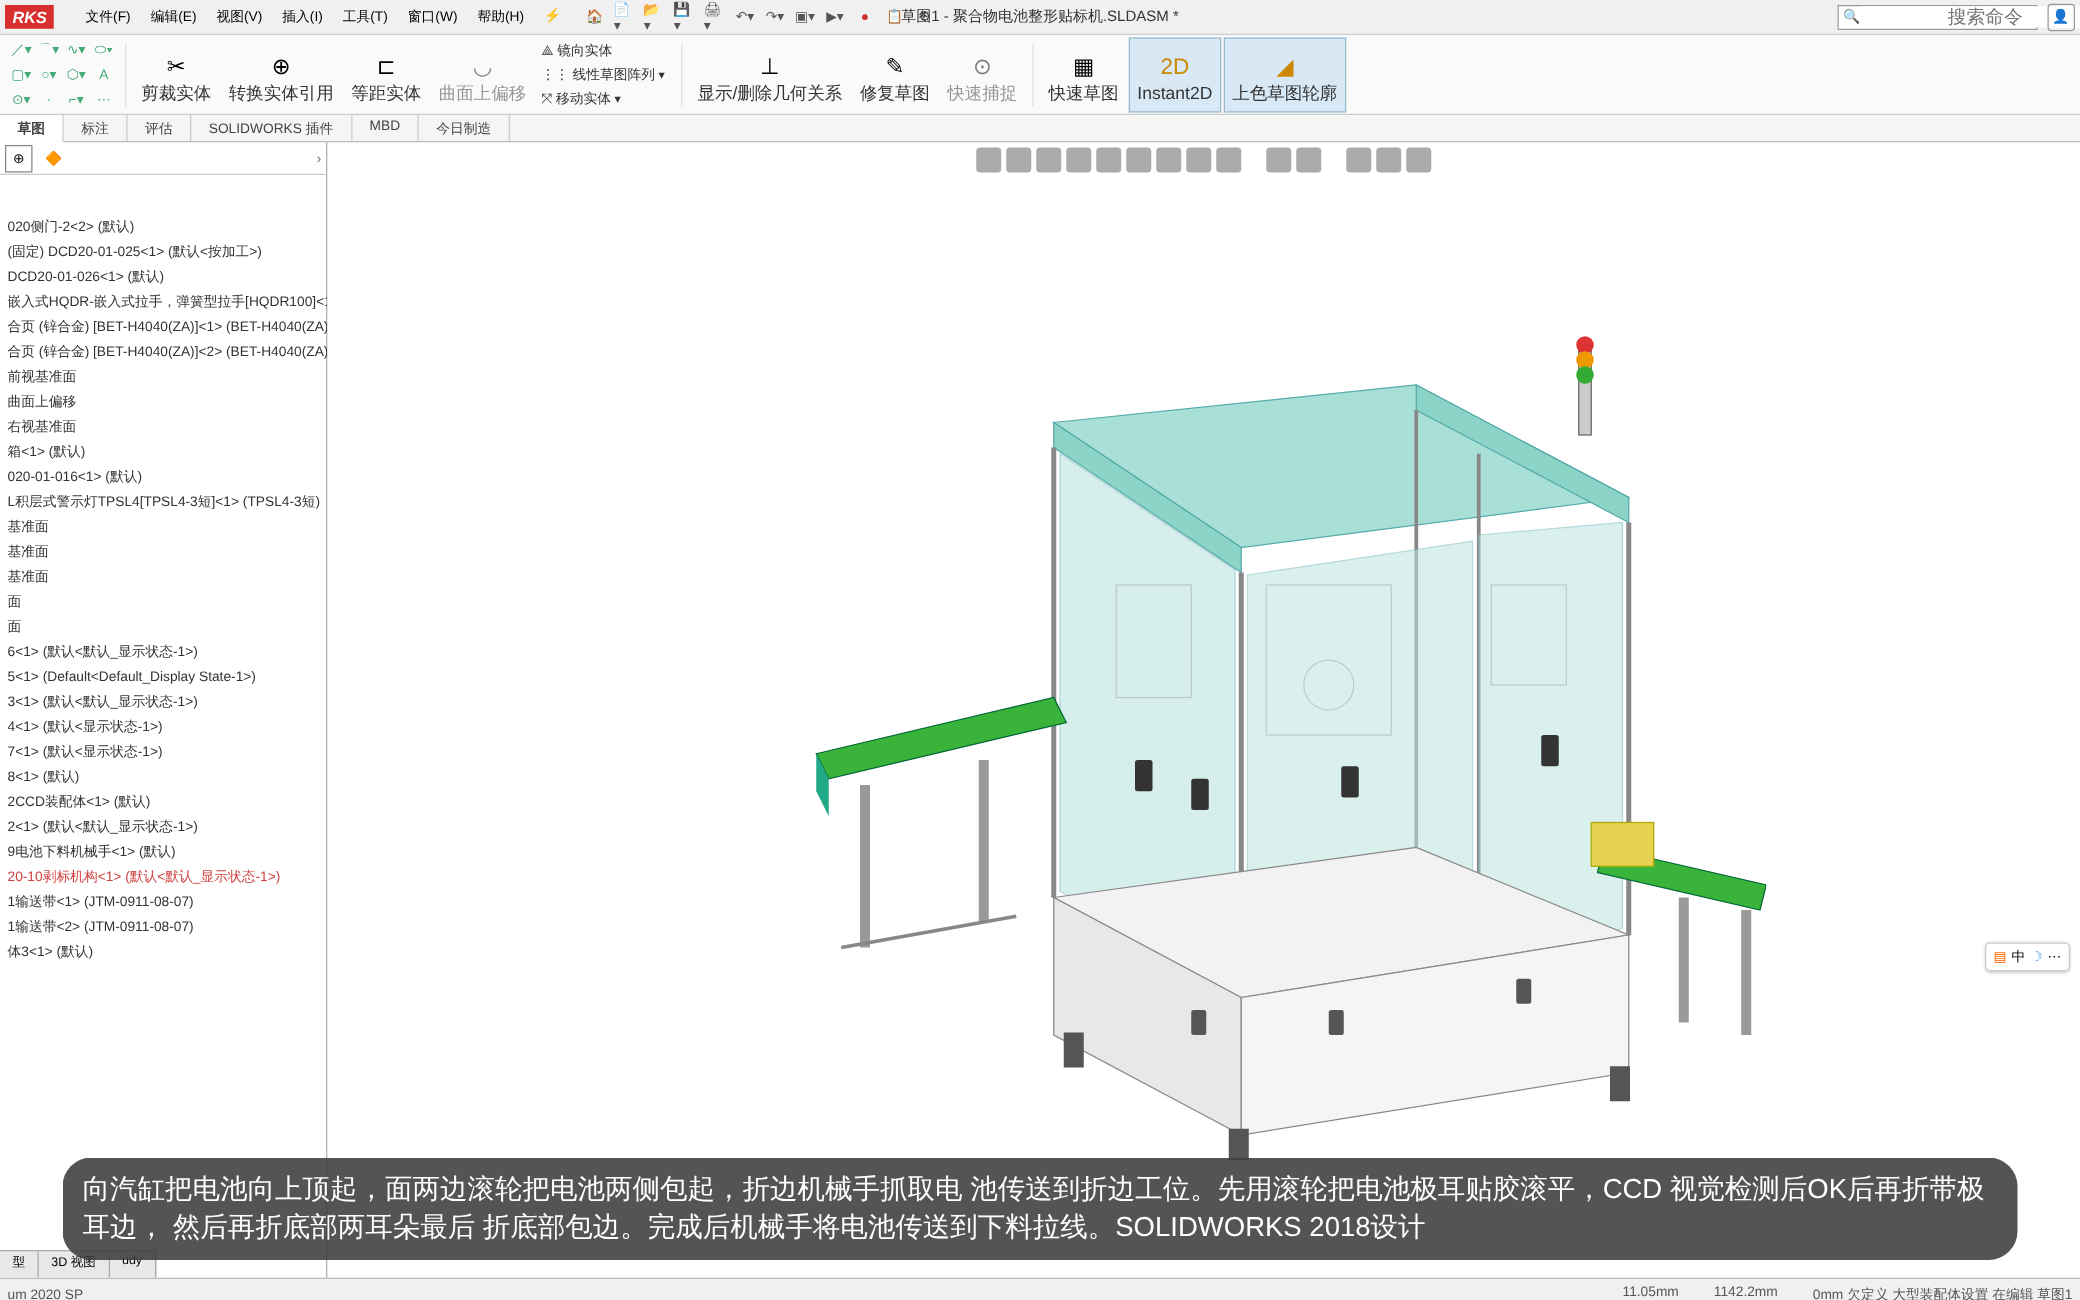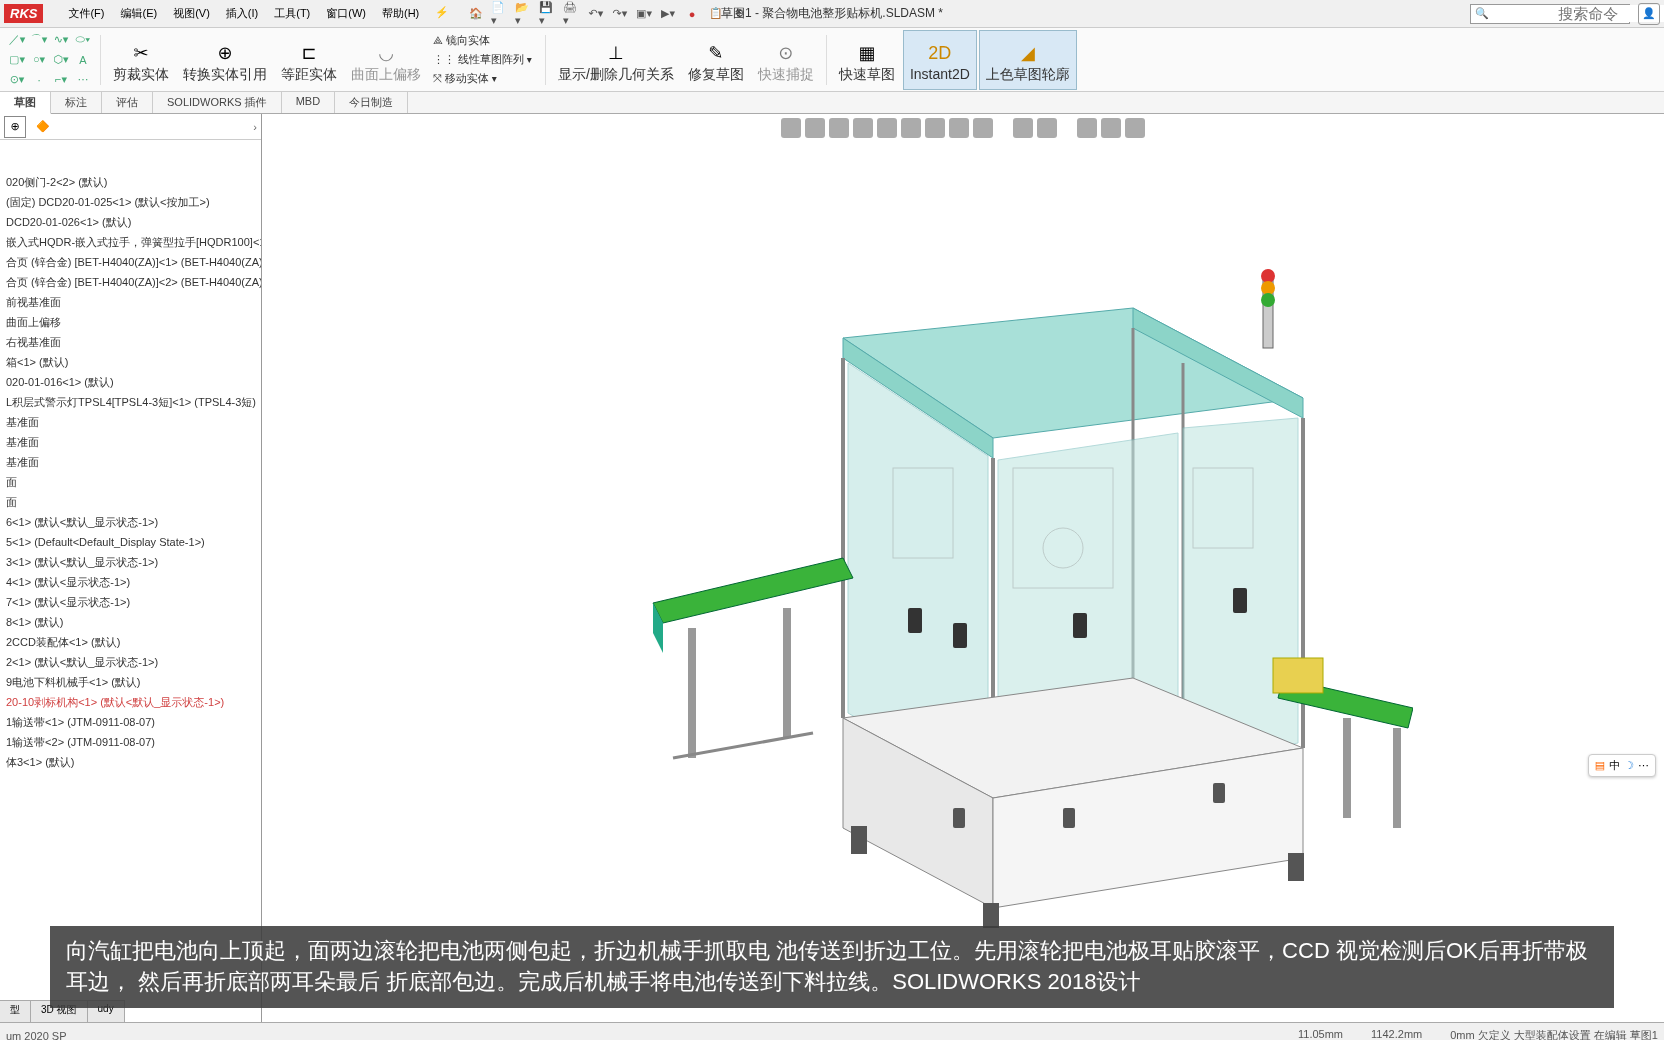--- a/index.html
+++ b/index.html
@@ -33,21 +33,21 @@
 .side-tabs .st{width:22px;height:22px;display:flex;align-items:center;justify-content:center;cursor:pointer;}
 .side-tabs .arrow{margin-left:auto;color:#666;cursor:pointer;}
 .tree{flex:1;overflow:auto;padding:4px 2px;margin-top:28px;}
 .tree-item{padding:1px 4px;font-size:11px;color:#333;white-space:nowrap;cursor:pointer;line-height:18px;}
 .tree-item.sel{color:#d04040;}
 .viewport{flex:1;background:#fff;position:relative;overflow:hidden;}
 .vp-toolbar{position:absolute;top:4px;left:50%;transform:translateX(-50%);display:flex;gap:4px;z-index:10;}
 .vp-toolbar .vti{width:20px;height:20px;border-radius:3px;background:#888;opacity:0.7;cursor:pointer;}
 .model-area{position:absolute;inset:0;display:flex;align-items:center;justify-content:center;}
 svg.machine{width:900px;height:720px;}
-.subtitle{position:absolute;bottom:32px;left:50px;right:50px;background:rgba(60,60,60,0.88);color:#fff;font-size:22px;padding:10px 16px;line-height:1.4;z-index:50;}
+.subtitle{position:absolute;bottom:32px;left:50px;right:50px;background:rgba(60,60,60,0.88);color:#fff;font-size:22px;padding:10px 16px;line-height:1.4;z-index:50;border-radius:23px;}
 .status{height:26px;background:#f0f0f0;border-top:1px solid #aaa;display:flex;align-items:center;font-size:10px;color:#555;padding:0 6px;}
 .status .sl{margin-right:12px;}
 .status .sr{margin-left:auto;display:flex;gap:28px;}
 .btm-tabs{position:absolute;bottom:18px;left:0;height:22px;display:flex;background:#e8e8e8;border-top:1px solid #aaa;z-index:30;}
 .btm-tab{padding:2px 10px;border-right:1px solid #aaa;cursor:pointer;font-size:10px;}
 .float-widget{position:absolute;right:8px;top:640px;background:#fff;border:1px solid #ccc;border-radius:4px;padding:3px 6px;display:flex;gap:4px;align-items:center;box-shadow:0 1px 3px rgba(0,0,0,0.2);z-index:40;}
 </style>
 </head>
 <body>
 

